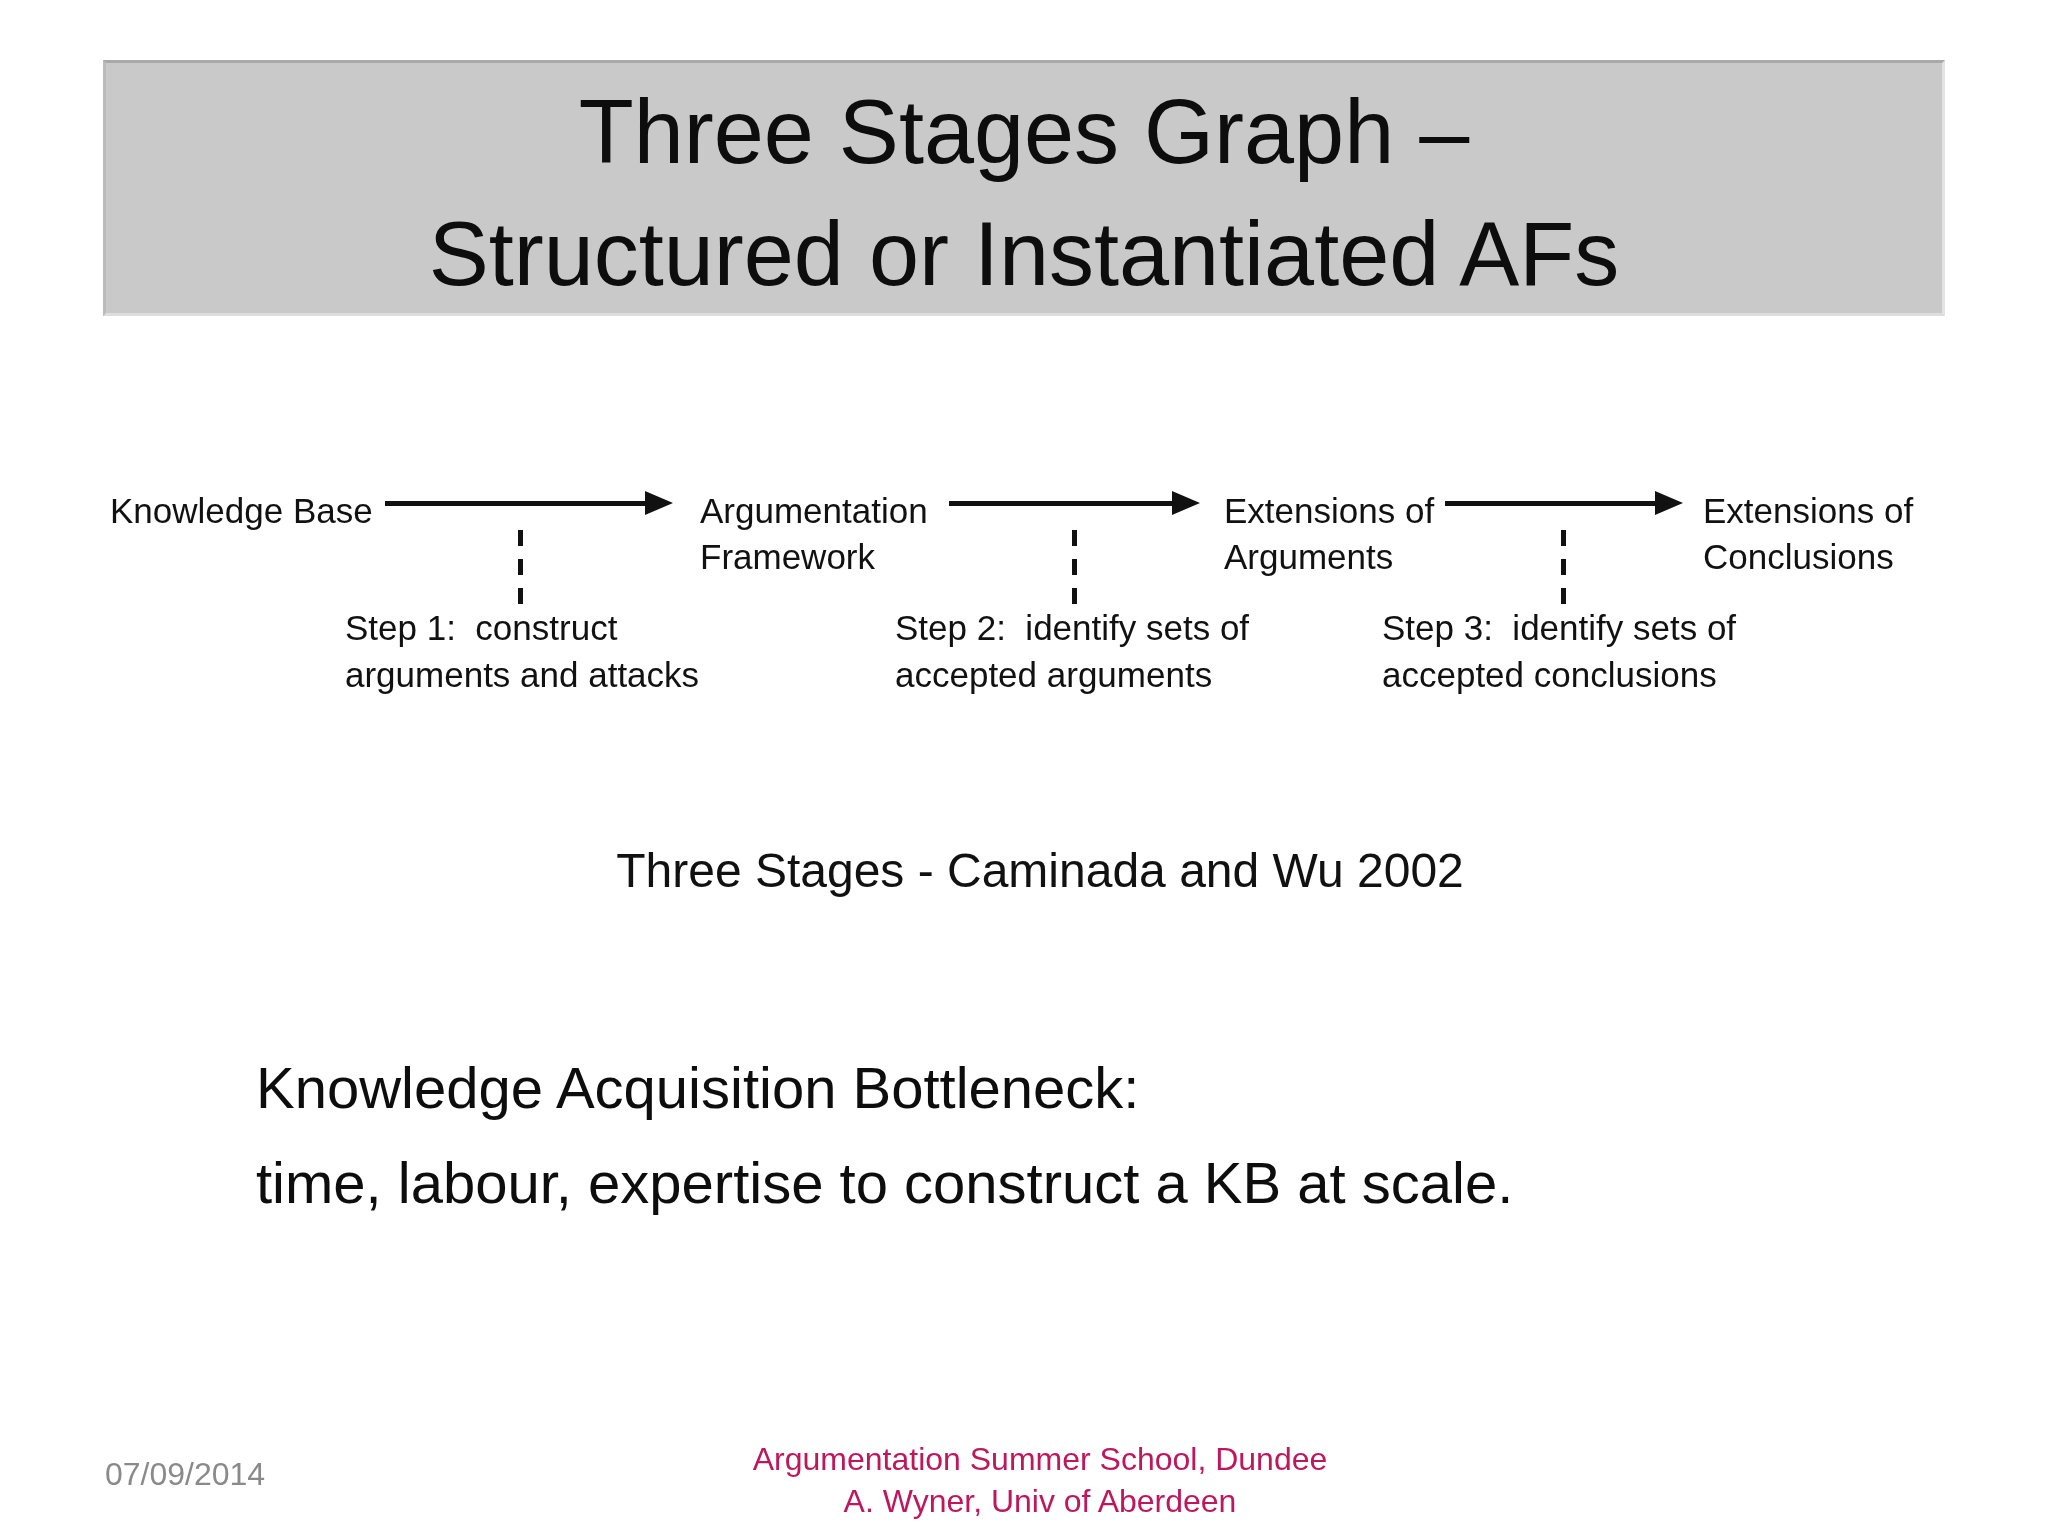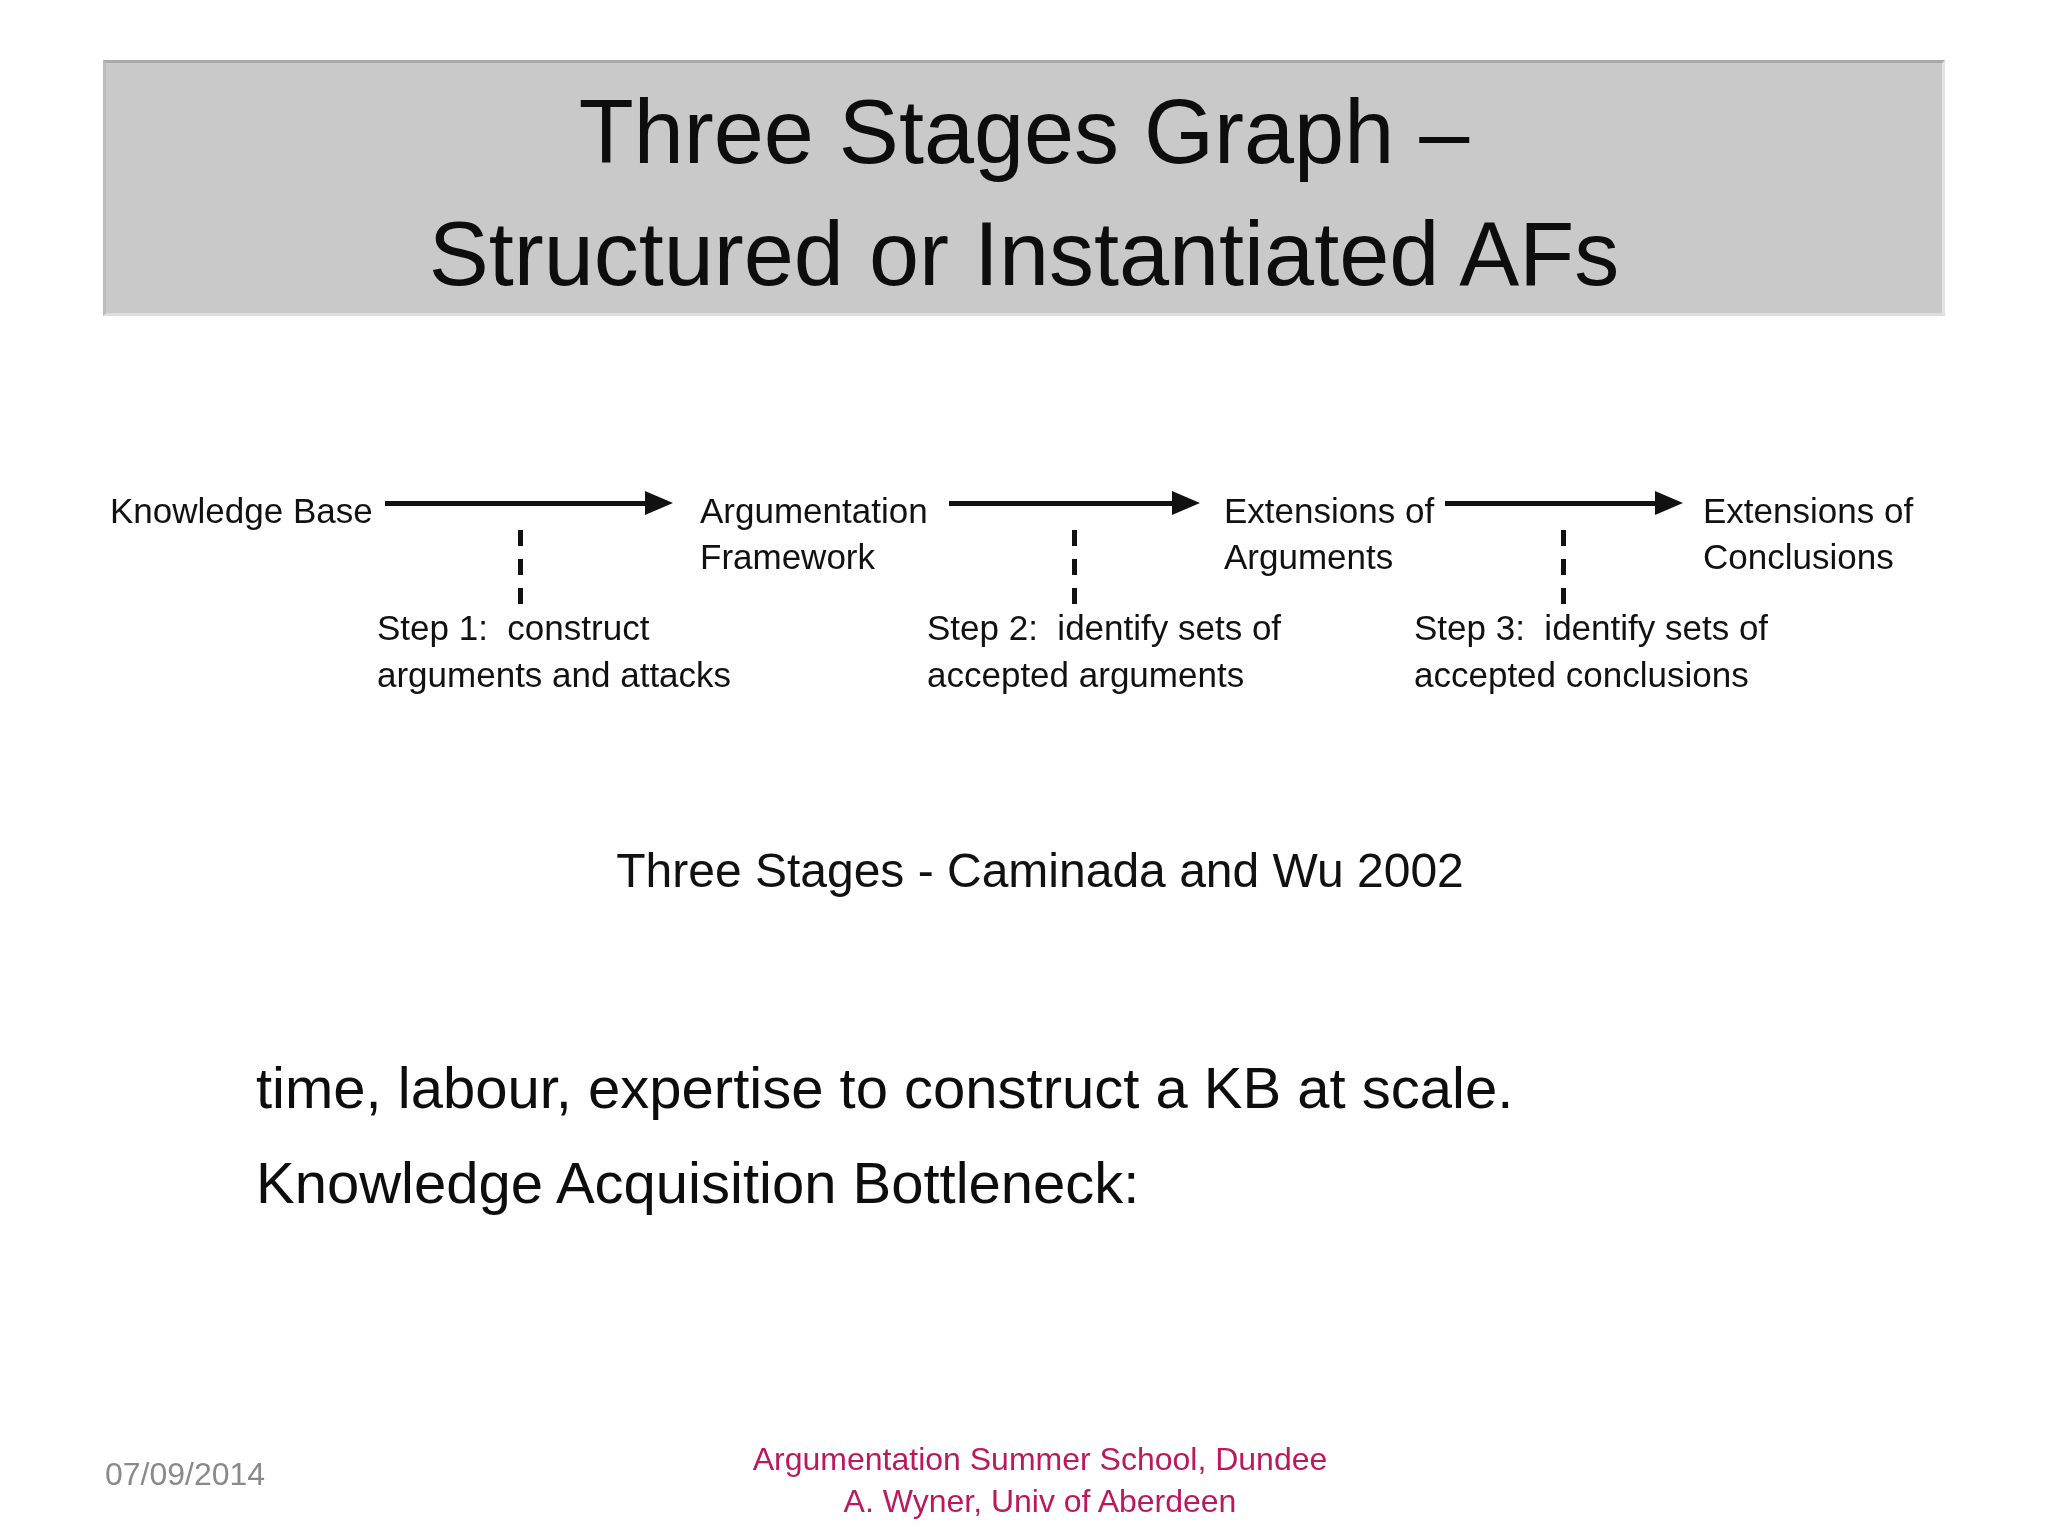--- a/index.html
+++ b/index.html
@@ -69,21 +69,20 @@
     height:75px;
     background:repeating-linear-gradient(to bottom, #111 0px, #111 16px, transparent 16px, transparent 29px);
   }
   .step-label {
     position:absolute;
     top:604px;
     font-size:35px;
     line-height:47px;
     white-space:pre-wrap;
     color:#111;
-    margin-left:32px;
   }
   .caption {
     position:absolute;
     left:0; top:843px;
     width:100%;
     text-align:center;
     font-size:48px;
     color:#111;
   }
 
@@ -150,22 +149,22 @@
   <div class="step-label" style="left:345px;">Step 1:  construct
 arguments and attacks</div>
   <div class="step-label" style="left:895px;">Step 2:  identify sets of
 accepted arguments</div>
   <div class="step-label" style="left:1382px;">Step 3:  identify sets of
 accepted conclusions</div>
 
   <div class="caption">Three Stages - Caminada and Wu 2002</div>
 
   <div class="body-text">
+    <div>Knowledge Acquisition Bottleneck:</div>
     <div>time, labour, expertise to construct a KB at scale.</div>
-    <div>Knowledge Acquisition Bottleneck:</div>
   </div>
 
   <div class="footer-date">07/09/2014</div>
   <div class="footer-center">Argumentation Summer School, Dundee
 A. Wyner, Univ of Aberdeen</div>
   <div class="footer-page">22</div>
 
 </div>
 
 </body></html>

